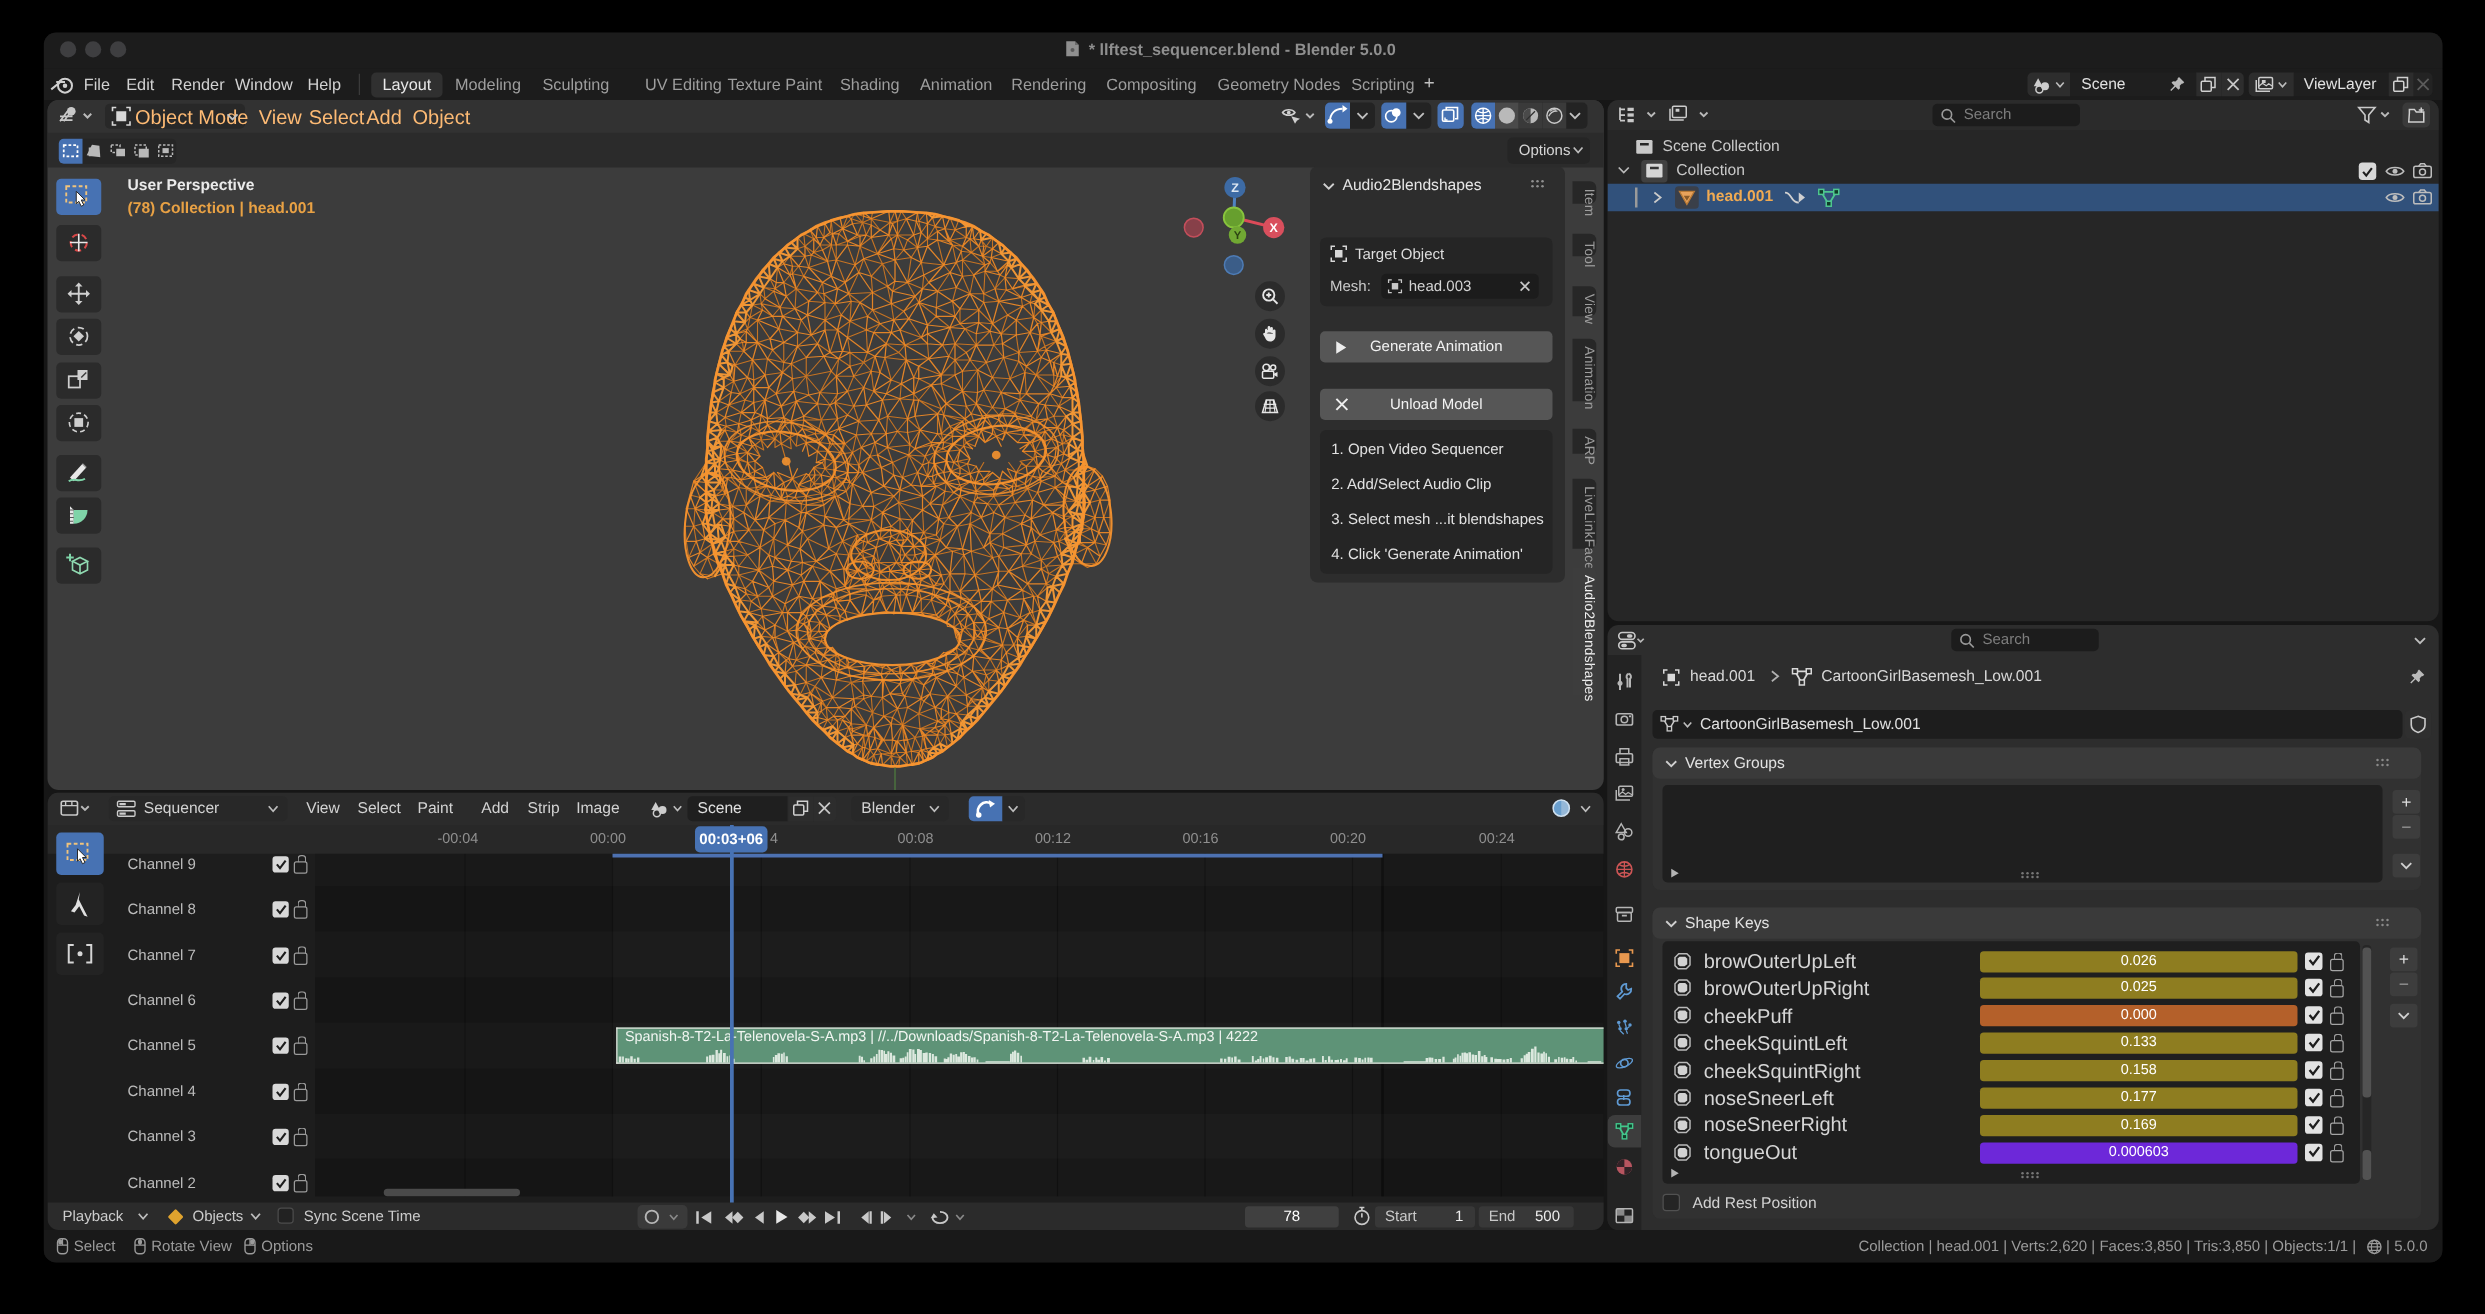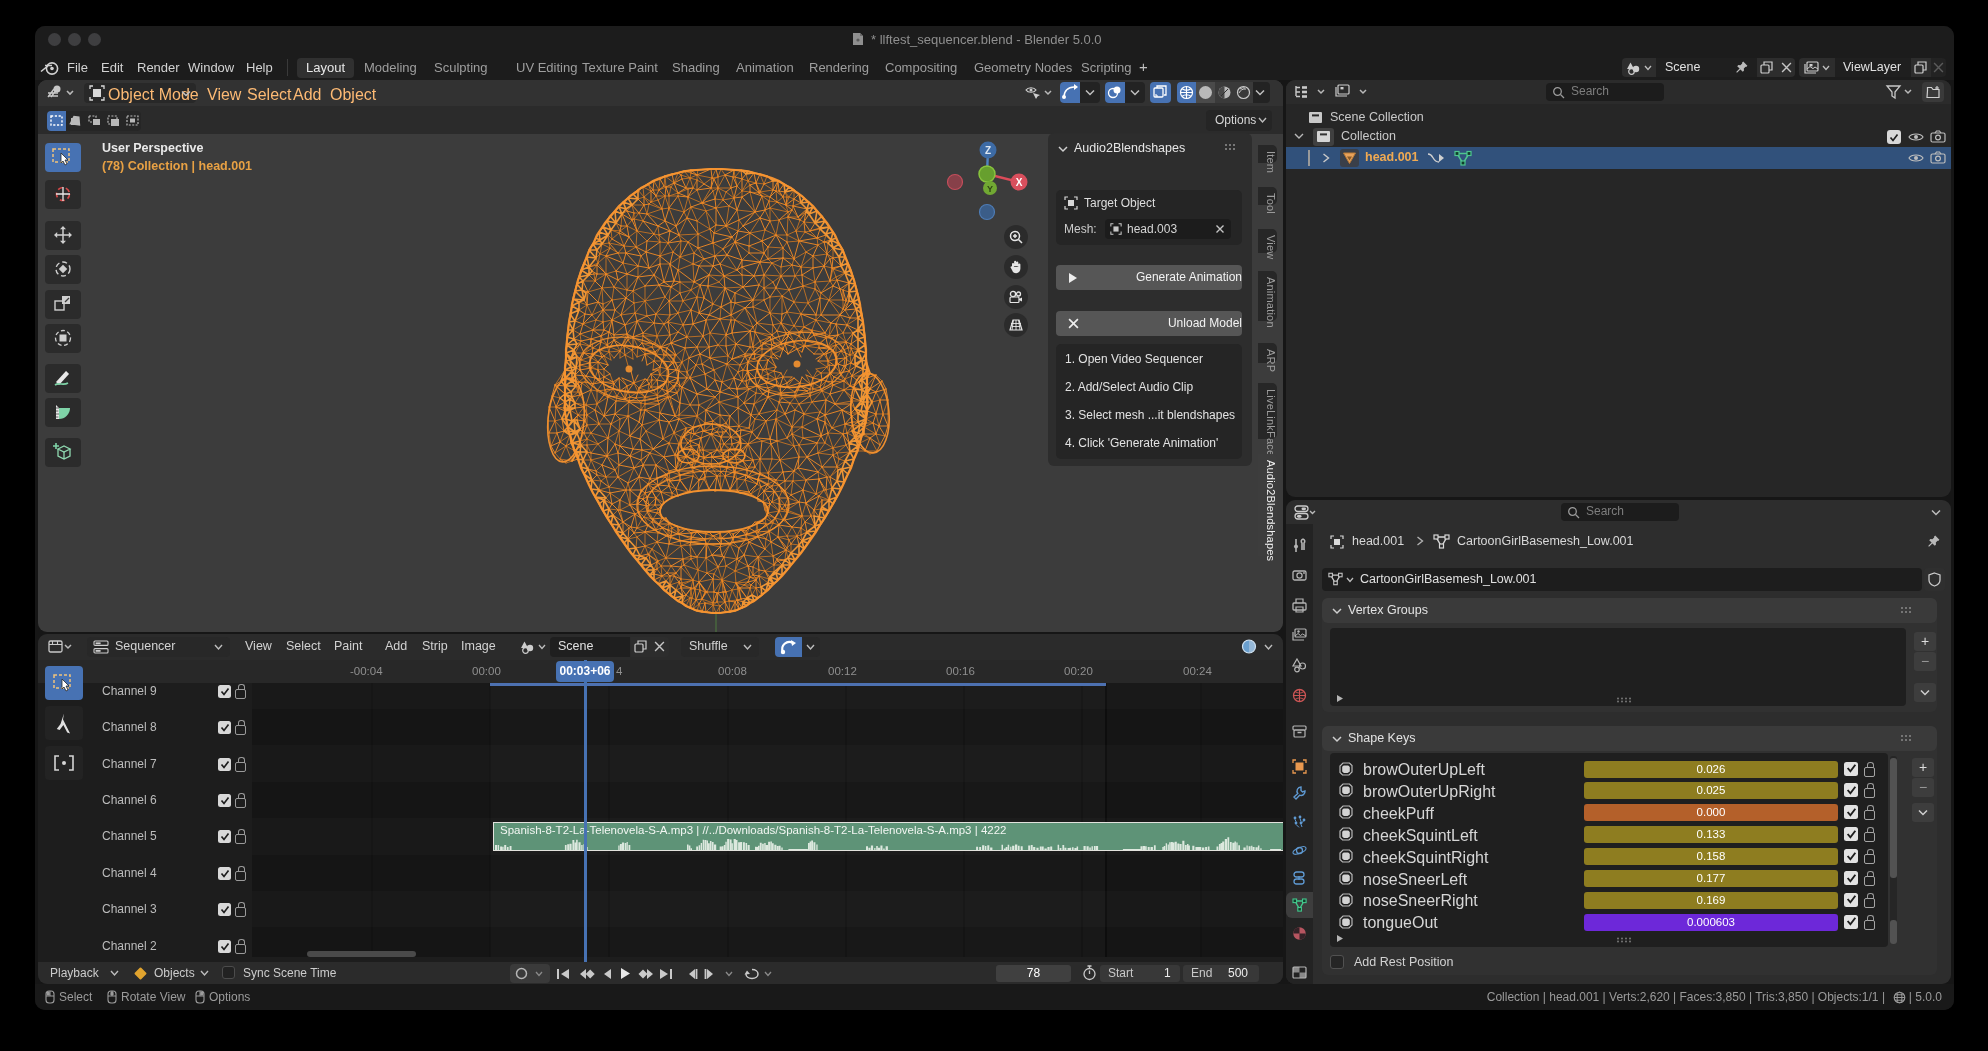--- a/index.html
+++ b/index.html
@@ -2,21 +2,21 @@
 <html><head><meta charset="utf-8">
 <style>
 *{margin:0;padding:0;box-sizing:border-box}
 html,body{width:1988px;height:1051px;background:#000;font-family:"Liberation Sans",sans-serif;overflow:hidden}
 #win{position:absolute;left:35px;top:26px;width:1919px;height:984px;background:#161616;border-radius:10px;overflow:hidden}
 .abs{position:absolute}
 .txt{white-space:nowrap}
 
 #titlebar{left:0;top:0;width:100%;height:29px;background:#1c1c1c}
 .tl{width:13px;height:13px;border-radius:50%;background:#3e3e40;top:7px}
-#title{top:6px;color:#8f8f8f;font-size:13px;font-weight:normal}
+#title{top:6px;color:#8f8f8f;font-size:13px;font-weight:bold}
 #menubar{left:0;top:29px;width:100%;height:25px;background:#1c1c1c;color:#d2d2d2;font-size:13px}
 .mi{position:absolute;top:5px}
 .wtab{position:absolute;top:3px;height:20px;line-height:20px;padding:0 9px;color:#9e9e9e;border-radius:4px;font-size:13px}
 .wtab.act{background:#303030;color:#e8e8e8}
 
 #vp{left:3px;top:54px;width:1245px;height:552px;background:#3c3c3c;border-radius:9px;overflow:hidden}
 #seq{left:3px;top:608px;width:1245px;height:350px;background:#1d1d1d;border-radius:9px;overflow:hidden}
 #outl{left:1251px;top:54px;width:665px;height:417px;background:#262626;border-radius:9px;overflow:hidden}
 #props{left:1251px;top:474px;width:665px;height:484px;background:#2d2d2d;border-radius:9px;overflow:hidden}
 #status{left:0;top:958px;width:100%;height:26px;background:#191919;color:#9b9b9b;font-size:12px}
@@ -24,21 +24,21 @@
 #vph1{left:0;top:0;width:100%;height:26px;background:#323232}
 #vph2{left:0;top:26px;width:100%;height:28px;background:#2b2b2b}
 .hbtn{position:absolute;background:#282828;border-radius:4px;color:#d8d8d8}
 .vpmenu{position:absolute;top:6px;color:#fdba74;font-size:16px}
 
 .tool{position:absolute;left:7px;width:36px;height:29px;background:#2b2b2b;border-radius:4px}
 .tool.act{background:#4772b3}
 
 #npanel{left:1010px;top:53px;width:204px;height:333px;background:rgba(44,44,44,0.97);border-radius:6px;color:#dadada;font-size:12px}
 .nbox{position:absolute;left:8px;width:186px;background:#252525;border-radius:5px}
-.nbtn{position:absolute;left:8px;width:186px;height:25px;background:#565656;border-radius:4px;color:#f2f2f2;text-align:right;line-height:25px;font-size:12px}
+.nbtn{position:absolute;left:8px;width:186px;height:25px;background:#565656;border-radius:4px;color:#f2f2f2;text-align:center;line-height:25px;font-size:12px}
 .ntab{position:absolute;left:1220px;width:19px;background:#272727;border-radius:0 5px 5px 0;color:#9e9e9e;font-size:11px;writing-mode:vertical-rl;text-align:center;padding:6px 0;letter-spacing:0.2px}
 .ntab.act{background:#3d3d3d;color:#f0f0f0}
 
 #seqhead{left:0;top:0;width:100%;height:26px;background:#2b2b2b;color:#d2d2d2;font-size:12.5px}
 #seqfoot{left:0;top:328px;width:100%;height:22px;background:#2b2b2b;color:#cccccc;font-size:12px}
 .chlabel{position:absolute;left:64px;color:#bcbcbc;font-size:12px}
 .chk{position:absolute;width:13px;height:13px;background:#d8d8d8;border-radius:2.5px}
 .lock{position:absolute;width:11px;height:10px;border:1.5px solid #9a9a9a;border-radius:2px}
 .lock:before{content:"";position:absolute;left:2px;top:-6px;width:5px;height:5px;border:1.5px solid #9a9a9a;border-bottom:none;border-radius:3px 3px 0 0}
 
@@ -557,21 +557,21 @@
   <div class="abs" style="left:593px;top:3px;width:20px;height:20px;background:#2d2d2d"></div>
   <svg width="13" height="13" style="left:596px;top:6px" viewBox="0 0 13 13">
     <rect x="1" y="4" width="8" height="8" rx="1" stroke="#d0d0d0" stroke-width="1.2" fill="none"></rect>
     <path d="M4 4V1h8v8h-3" stroke="#d0d0d0" stroke-width="1.2" fill="none"></path>
   </svg>
   <div class="abs" style="left:613px;top:3px;width:18px;height:20px;background:#2d2d2d;border-radius:0 4px 4px 0"></div>
   <svg width="11" height="11" style="left:616px;top:7px" viewBox="0 0 10 10">
           <path d="M1 1l8 8M9 1l-8 8" stroke="#c5c5c5" stroke-width="1.3"></path>
         </svg>
   <div class="abs" style="left:643px;top:3px;width:78px;height:20px;background:#282828;border-radius:4px"></div>
-  <span class="abs txt" style="left:651px;top:5px">Shuffle</span>
+  <span class="abs txt" style="left:651px;top:5px">Blender</span>
   <svg width="9" height="7" style="left:705px;top:10px" viewBox="0 0 9 7">
           <path d="M1 1l3.5 4L8 1" stroke="#bdbdbd" stroke-width="1.4" fill="none"></path>
         </svg>
   <div class="abs" style="left:737px;top:3px;width:27px;height:20px;background:#4772b3;border-radius:4px 0 0 4px"></div>
   <svg width="17" height="16" style="left:742px;top:5px" viewBox="0 0 17 16">
     <path d="M3 13 A 7 7 0 0 1 13 4" stroke="#fff" stroke-width="2.2" fill="none"></path>
     <path d="M11 1l5 3-4 3z" fill="#fff"></path>
           <circle cx="3" cy="13" r="2.2" fill="#fff"></circle>
   </svg>
   <div class="abs" style="left:764px;top:3px;width:18px;height:20px;background:#282828;border-radius:0 4px 4px 0"></div>

